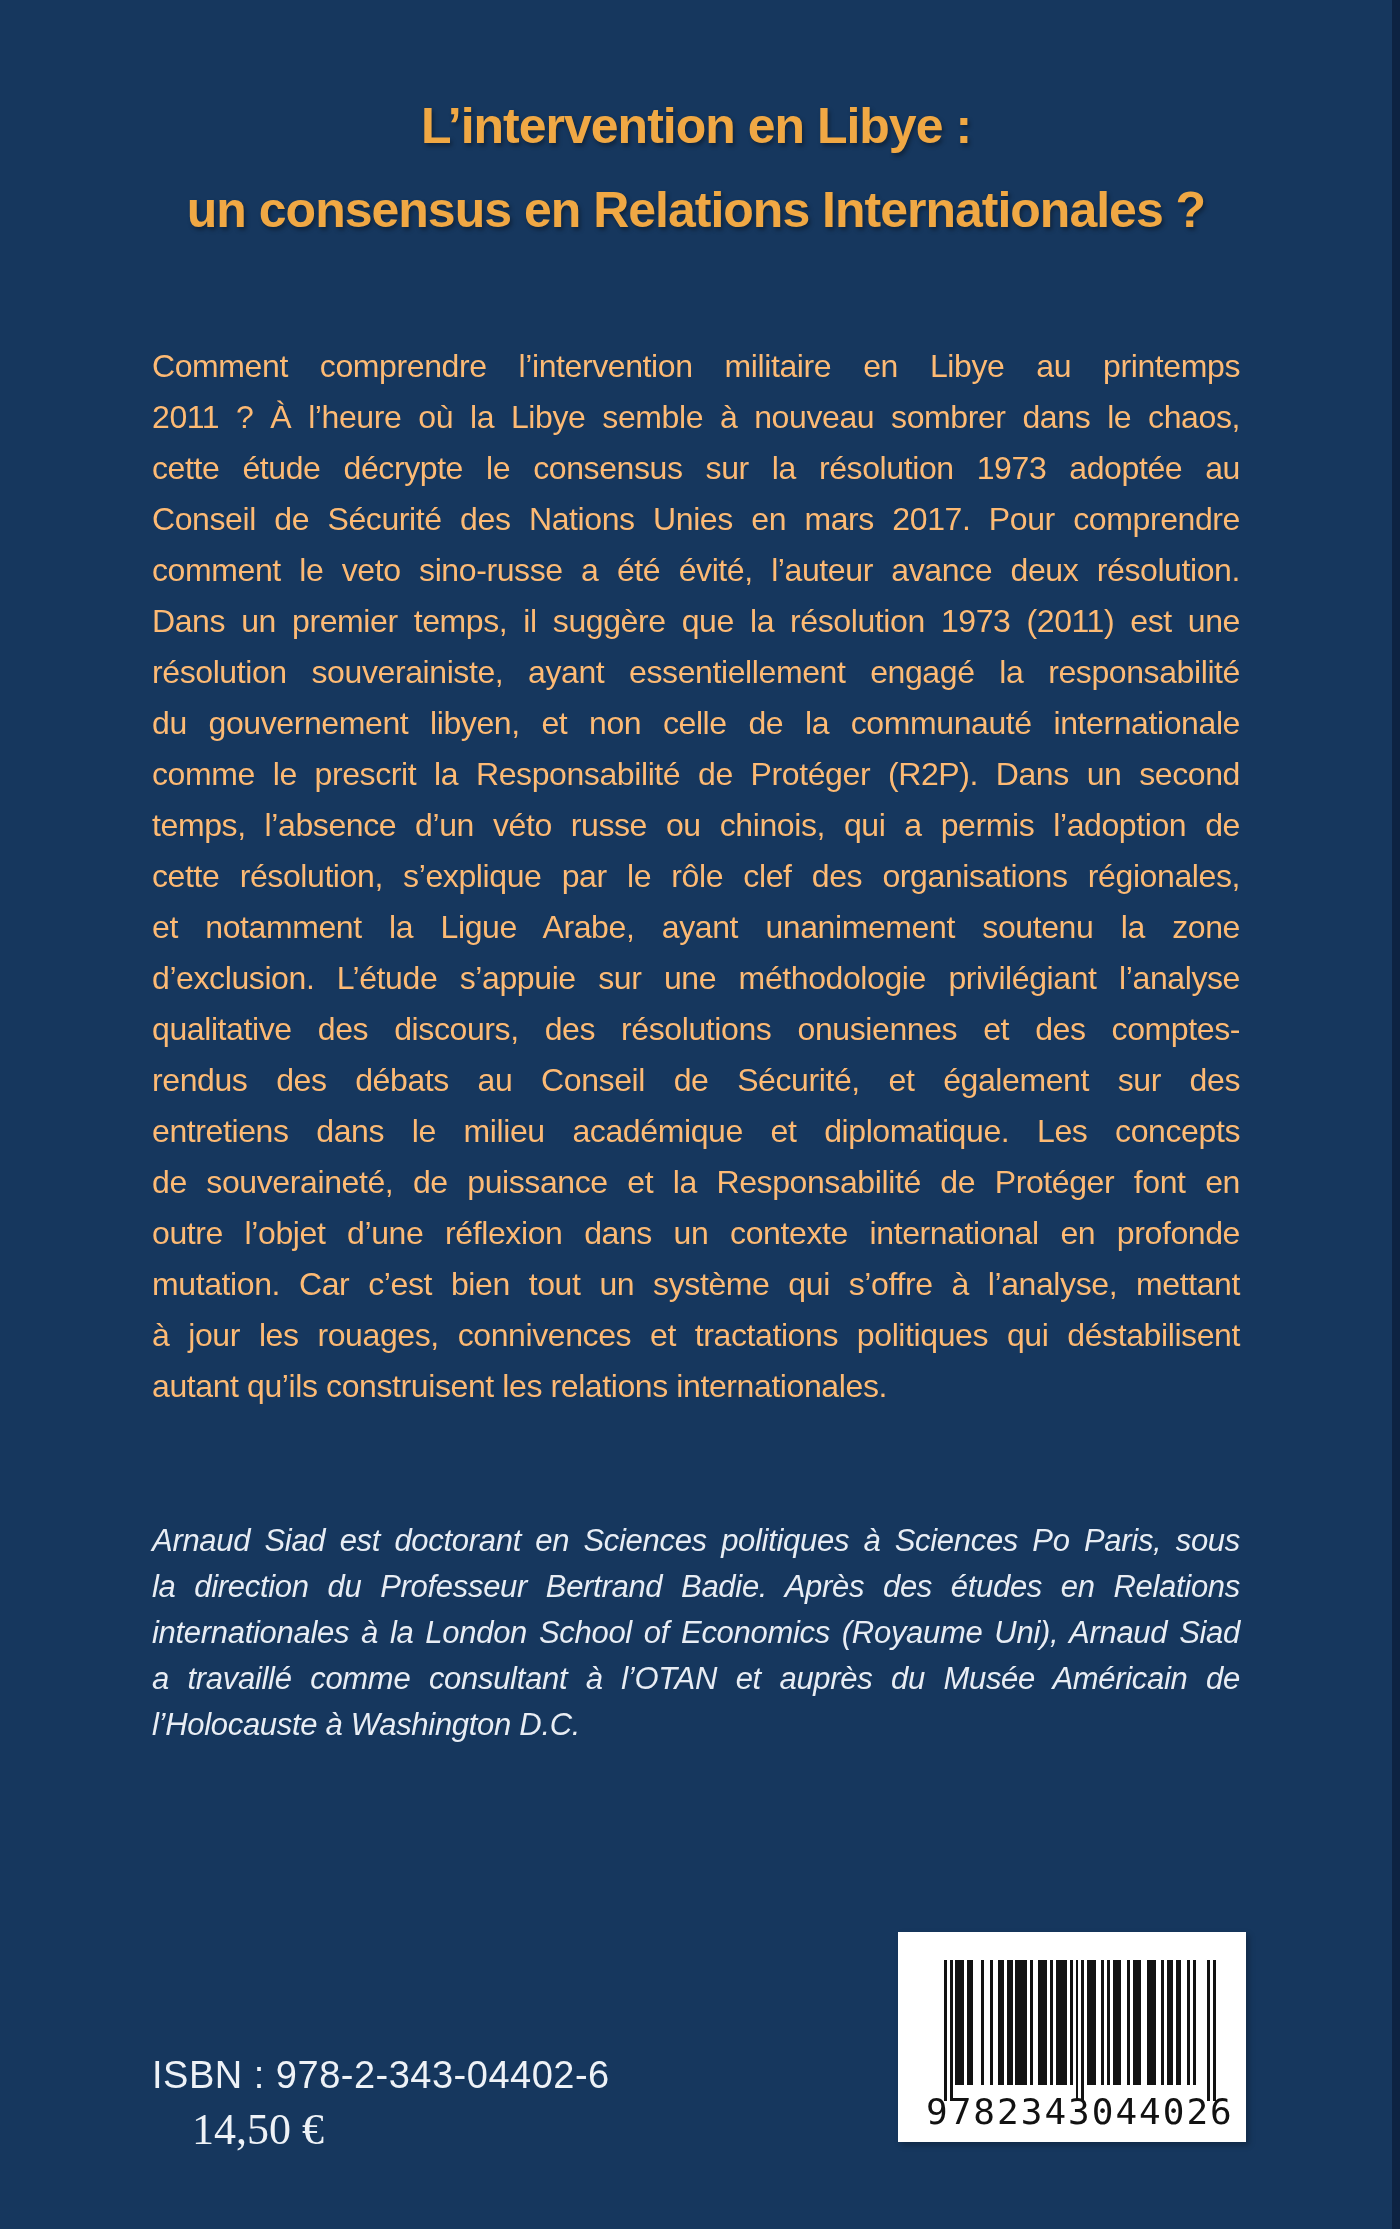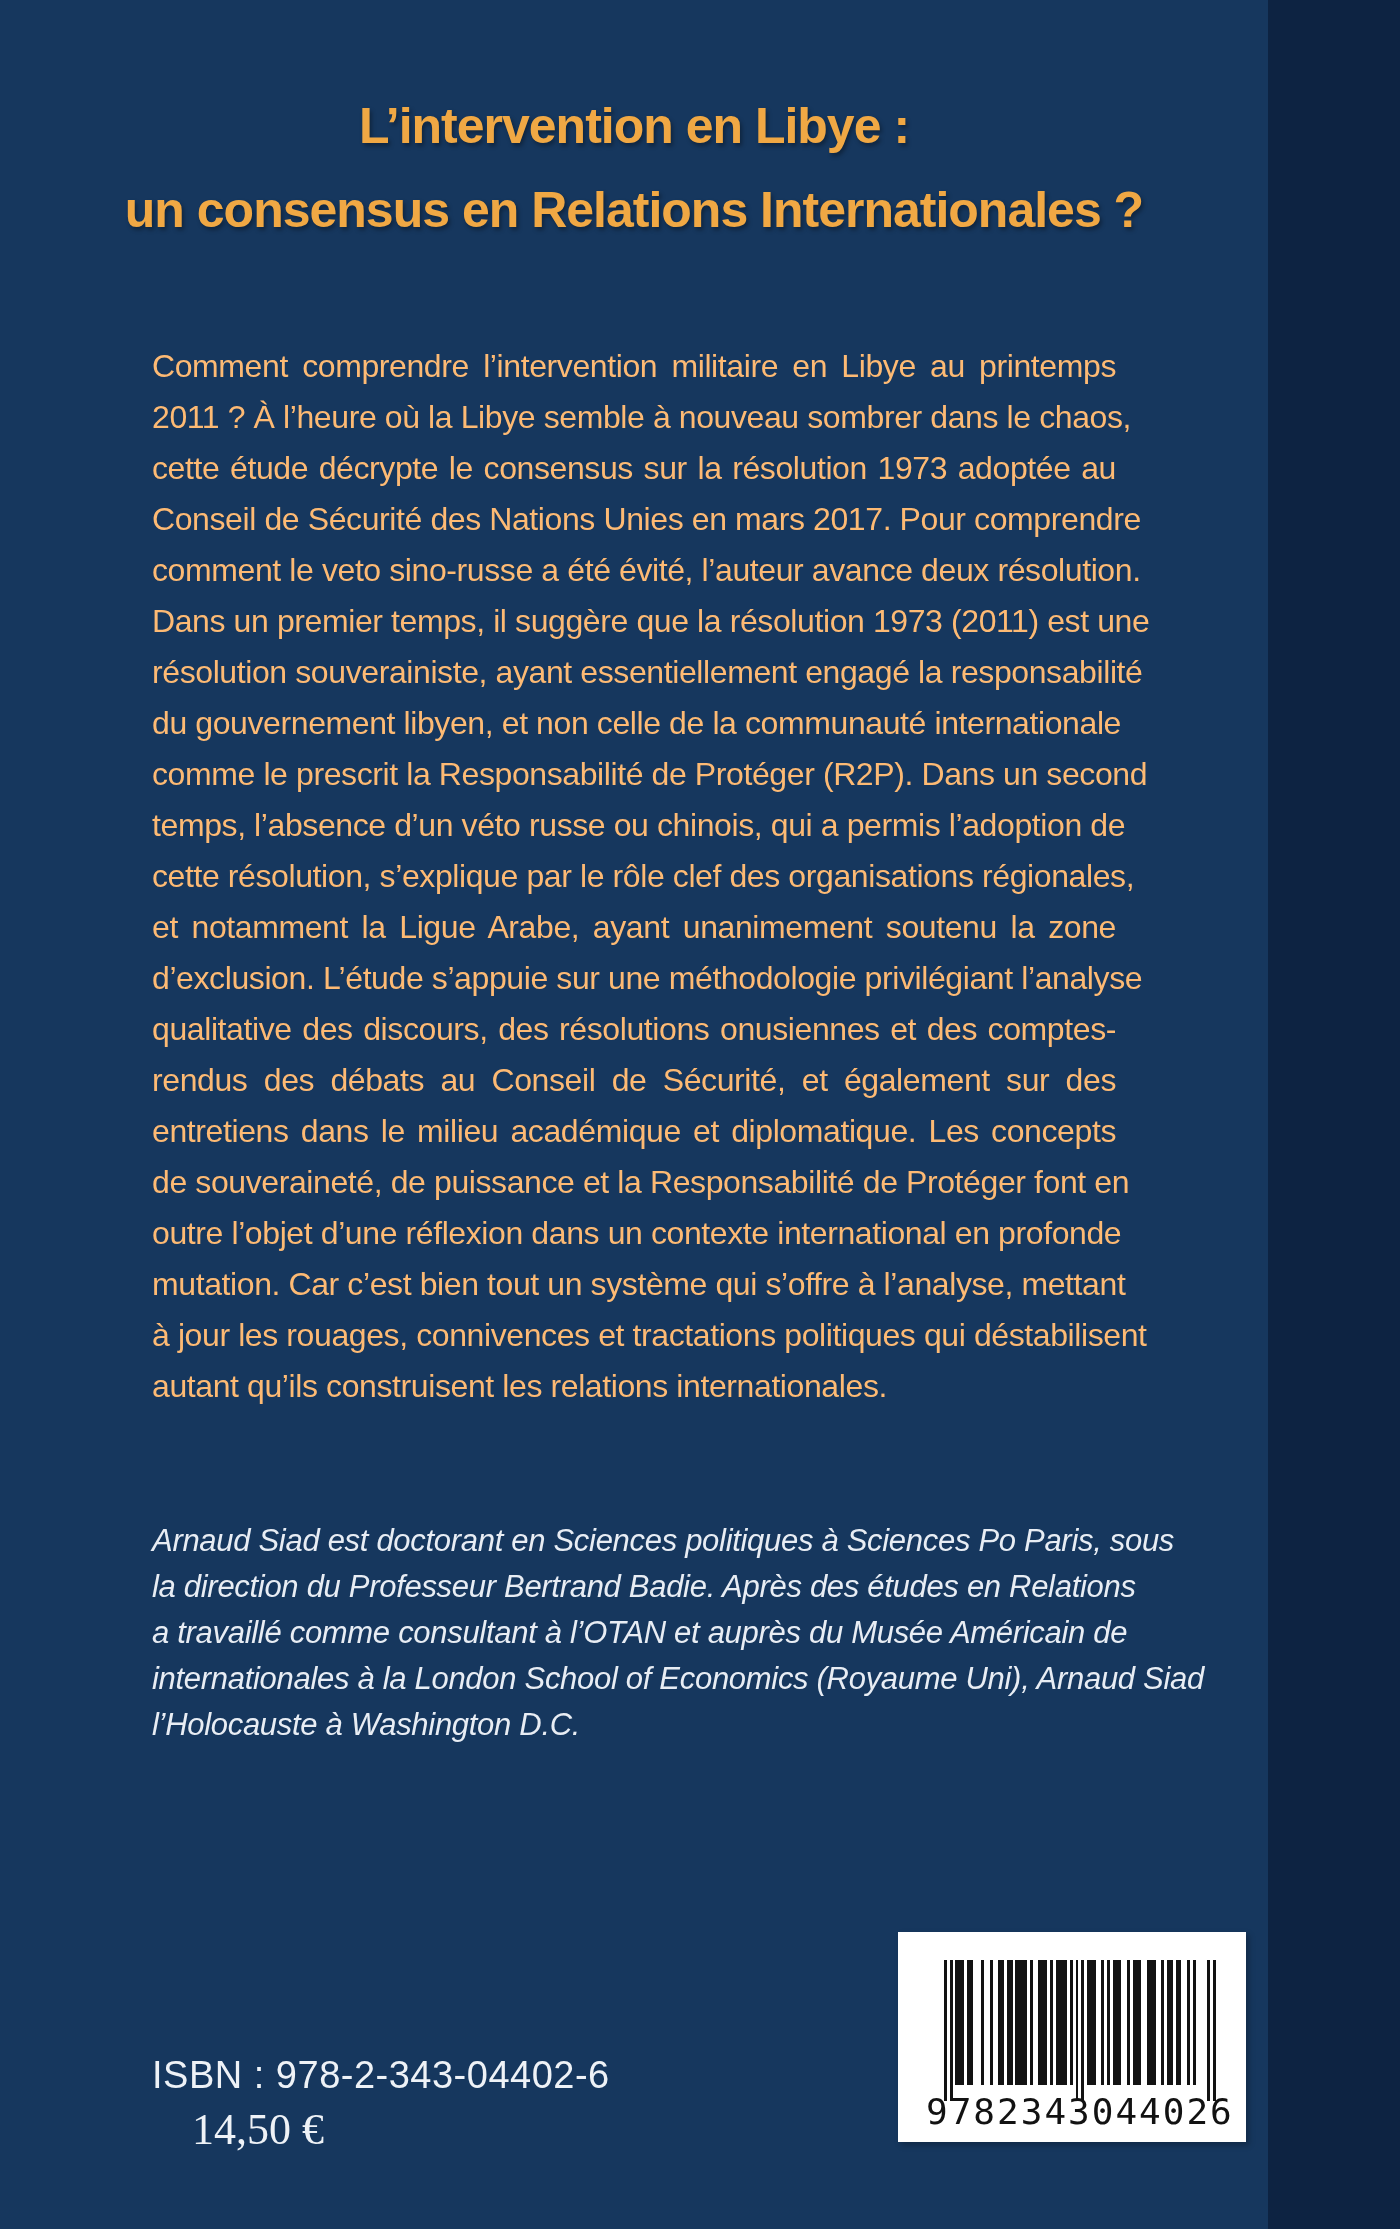--- a/index.html
+++ b/index.html
@@ -1,18 +1,18 @@
 <!DOCTYPE html>
 <html><head>
 <meta charset="utf-8">
 <style>
   html,body{margin:0;padding:0;background:#0d2342;}
   .cover{
     position:relative;
-    width:1268px;height:2229px;
+    width:1392px;height:2229px;
     background:#16375e;
     overflow:hidden;
     font-family:"Liberation Sans",sans-serif;
   }
   
   .title{
     position:absolute;top:84px;left:0;right:0;
     margin:0;
     text-align:center;
     font-size:50px;font-weight:bold;
@@ -119,22 +119,22 @@
     <div class="jline">de souveraineté, de puissance et la Responsabilité de Protéger font en</div>
     <div class="jline">outre l’objet d’une réflexion dans un contexte international en profonde</div>
     <div class="jline">mutation. Car c’est bien tout un système qui s’offre à l’analyse, mettant</div>
     <div class="jline">à jour les rouages, connivences et tractations politiques qui déstabilisent</div>
     <div class="jline final">autant qu’ils construisent les relations internationales.</div>
   </div>
 
   <div class="bio">
     <div class="jline"><span class="author-name">Arnaud Siad</span><span> est doctorant en Sciences politiques à Sciences Po Paris, sous</span></div>
     <div class="jline">la direction du Professeur Bertrand Badie. Après des études en Relations</div>
+    <div class="jline">internationales à la London School of Economics (Royaume Uni), Arnaud Siad</div>
     <div class="jline">a travaillé comme consultant à l’OTAN et auprès du Musée Américain de</div>
-    <div class="jline">internationales à la London School of Economics (Royaume Uni), Arnaud Siad</div>
     <div class="jline final">l’Holocauste à Washington D.C.</div>
   </div>
 
   <div class="isbn">ISBN : 978-2-343-04402-6</div>
   <div class="price">14,50 €</div>
 
   <div class="barcode">
     <div class="bars" id="bars">
         <div class="module black guard"></div>
         <div class="module"></div>

